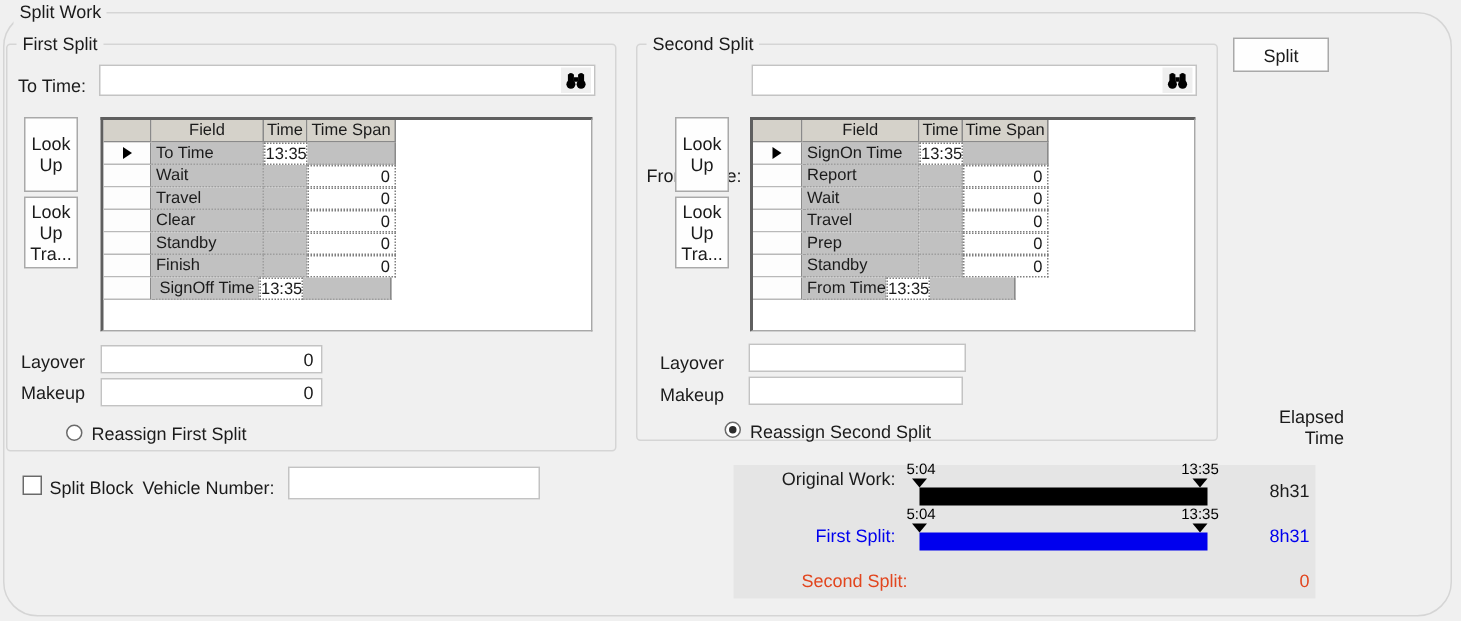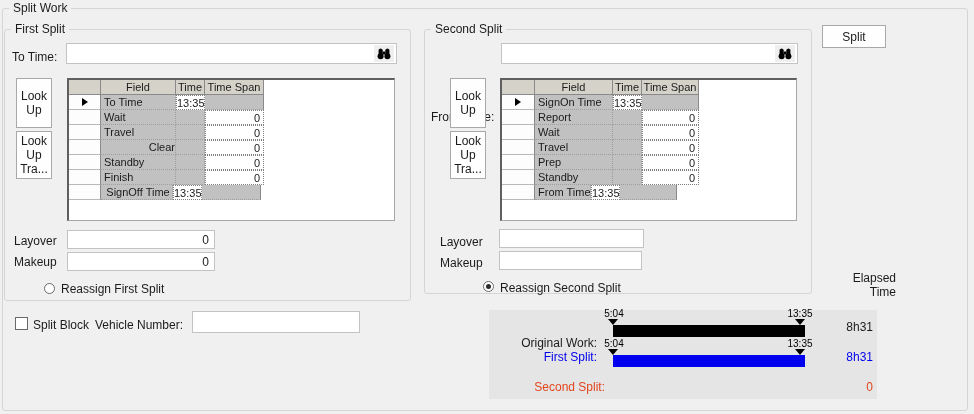--- a/index.html
+++ b/index.html
@@ -70,21 +70,21 @@
   .tick { position:absolute; width:28px; text-align:center; font-size:10px; color:#000; white-space:nowrap; }
   .row-label { position:absolute; width:108px; text-align:right; white-space:nowrap; }
   .row-value { position:absolute; width:52px; text-align:right; white-space:nowrap; }
   .c-blue { color:#0000ee; }
   .c-red  { color:#e2461f; }
   #elapsed-hdr { position:absolute; left:826px; top:271px; width:70px; text-align:right; line-height:14px; }
 </style>
 </head>
 <body>
 
-<div class="gb" id="box-splitwork" style="left:2px; top:8px; width:966px; height:403px;">
+<div class="gb" id="box-splitwork" style="left:2px; top:8px; width:966px; height:403px;border-radius:23px;">
   <span class="gb-label" style="left:6px;">Split Work</span>
 </div>
 
 <div class="gb" style="left:4px; top:29px; width:407px; height:272px;">
   <span class="gb-label" style="left:6px;">First Split</span>
 </div>
 
 <span class="lbl" style="left:12px; top:50px;">To Time:</span>
 <input class="txt" style="left: 66px; top: 43px; width: 331px; height: 21px;" value="">
 <button class="binoc" style="left:374px; top:45px;">
@@ -124,21 +124,21 @@
       <div class="g-cell g-span filled" style="width: 59px;">0</div>
     </div>
     <div class="g-row">
       <div class="g-cell g-sel" style="width: 32px;"></div>
       <div class="g-cell g-field" style="width: 75px;">Travel</div>
       <div class="g-cell g-time" style="width: 29px;"></div>
       <div class="g-cell g-span filled" style="width: 59px;">0</div>
     </div>
     <div class="g-row">
       <div class="g-cell g-sel" style="width: 32px;"></div>
-      <div class="g-cell g-field" style="width: 75px; text-align: right;">Clear</div>
+      <div class="g-cell g-field" style="width: 75px;">Clear</div>
       <div class="g-cell g-time" style="width: 29px;"></div>
       <div class="g-cell g-span filled" style="width: 59px;">0</div>
     </div>
     <div class="g-row">
       <div class="g-cell g-sel" style="width: 32px;"></div>
       <div class="g-cell g-field" style="width: 75px;">Standby</div>
       <div class="g-cell g-time" style="width: 29px;"></div>
       <div class="g-cell g-span filled" style="width: 59px;">0</div>
     </div>
     <div class="g-row">
@@ -252,21 +252,21 @@
 
 <button class="btn" style="left:822px; top:25px; width:64px; height:23px;">Split</button>
 
 <div id="elapsed-hdr">
   <div>Elapsed</div>
   <div>Time</div>
 </div>
 
 <div id="chart-panel"></div>
 
-<span class="row-label" style="left:489px; top:336px;">Original Work:</span>
+<span class="row-label" style="left:489px; top:312px;">Original Work:</span>
 <span class="tick" style="left:600px; top:308px;">5:04</span>
 <span class="tick" style="left:786px; top:308px;">13:35</span>
 <span class="tri" style="left:608px; top:319px;"></span>
 <span class="tri" style="left:795px; top:319px;"></span>
 <div class="bar" style="left: 613px; top: 325px; width: 192px; background: rgb(0, 0, 0);"></div>
 <span class="row-value" style="left:821px; top:320px;">8h31</span>
 
 <span class="row-label c-blue" style="left:489px; top:350px;">First Split:</span>
 <span class="tick" style="left:600px; top:338px;">5:04</span>
 <span class="tick" style="left:786px; top:338px;">13:35</span>

